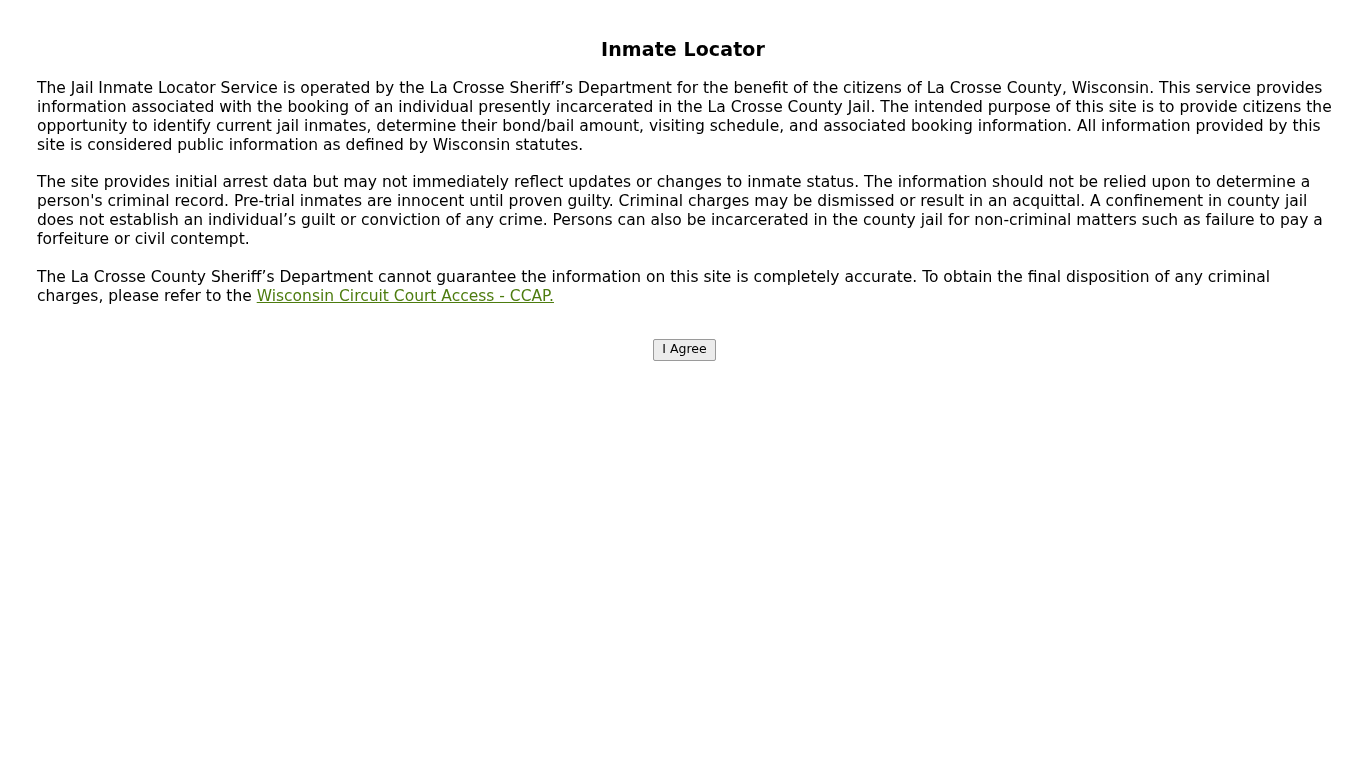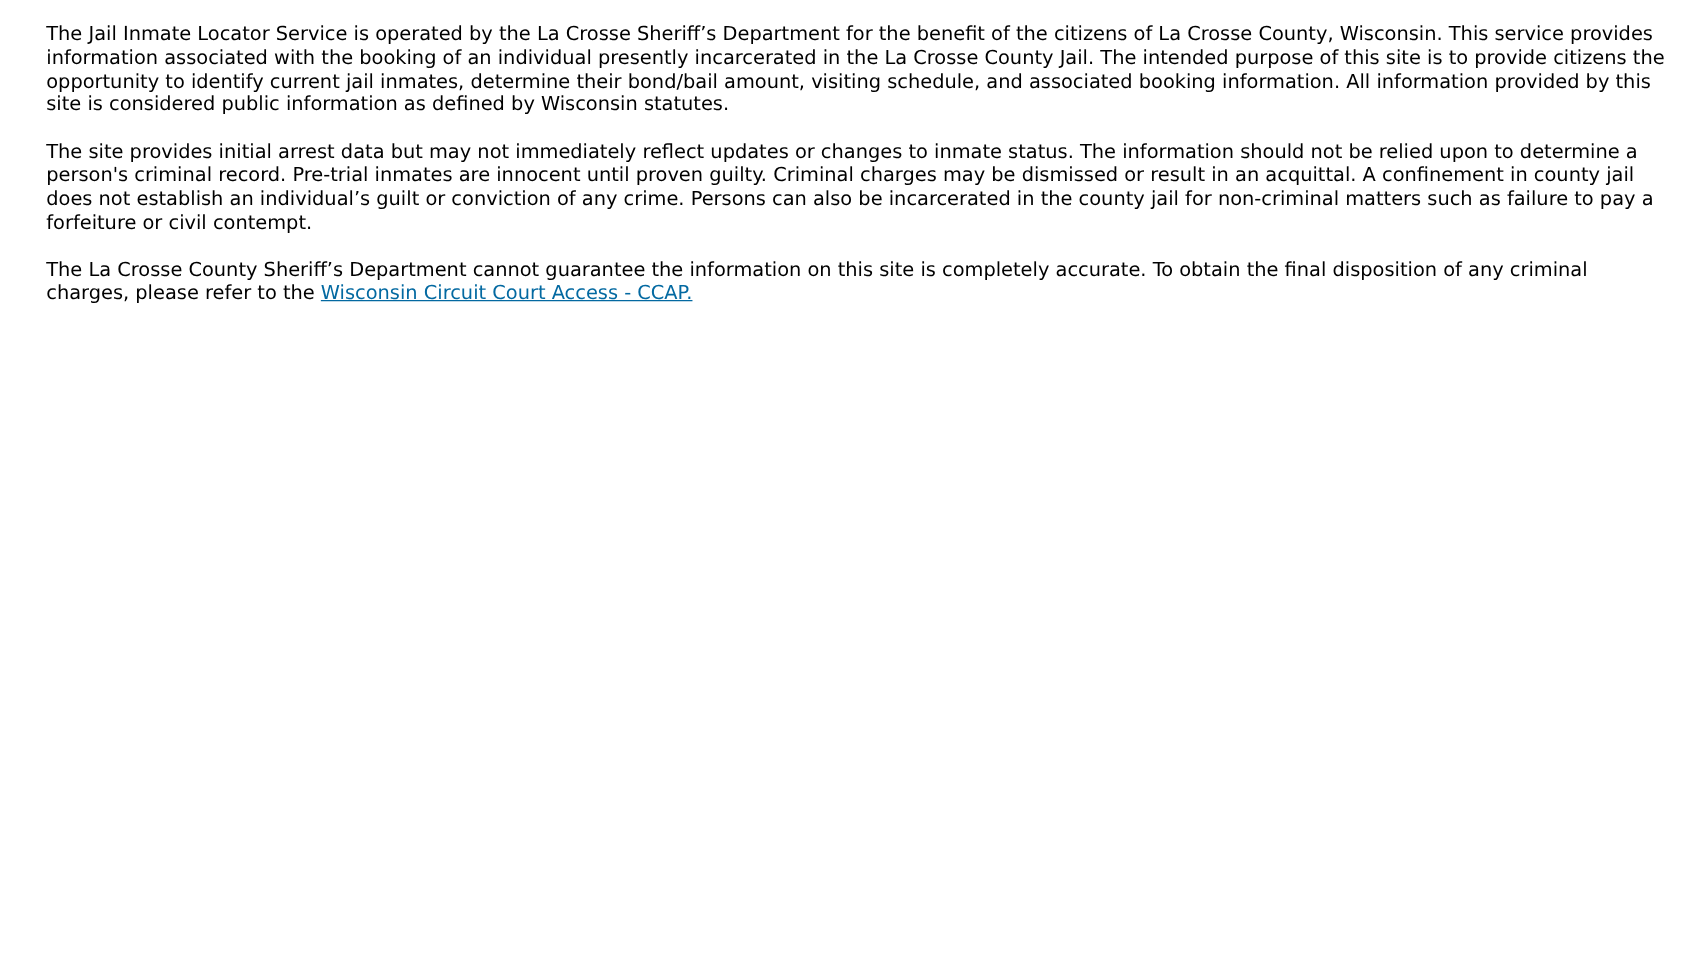--- a/index.html
+++ b/index.html
@@ -39,21 +39,21 @@
   .para {
     margin: 0 0 19px 0;
     text-align: left;
     font-size: 15.5px;
     line-height: 1.215;
   }
   .para:last-of-type {
     margin-bottom: 0;
   }
   a.ccap-link {
-    color: #0369a1;
+    color: #4d7c0f;
     text-decoration: underline;
   }
   .button-row {
     text-align: center;
     margin-top: 34px;
   }
   .agree-button {
     font-family: "DejaVu Sans", sans-serif;
     font-size: 12.5px;
     line-height: 1;
@@ -63,26 +63,30 @@
     border-radius: 2px;
     color: #000;
     cursor: pointer;
   }
 </style>
 </head>
 <body>
 
 <div class="page">
 
+  <h1 class="page-title">Inmate Locator</h1>
 
   <div class="content">
 
     <p class="para">The Jail Inmate Locator Service is operated by the La Crosse Sheriff’s Department for the benefit of the citizens of La Crosse County, Wisconsin. This service provides information associated with the booking of an individual presently incarcerated in the La Crosse County Jail. The intended purpose of this site is to provide citizens the opportunity to identify current jail inmates, determine their bond/bail amount, visiting schedule, and associated booking information. All information provided by this site is considered public information as defined by Wisconsin statutes.</p>
 
     <p class="para">The site provides initial arrest data but may not immediately reflect updates or changes to inmate status. The information should not be relied upon to determine a person's criminal record. Pre-trial inmates are innocent until proven guilty. Criminal charges may be dismissed or result in an acquittal. A confinement in county jail does not establish an individual’s guilt or conviction of any crime. Persons can also be incarcerated in the county jail for non-criminal matters such as failure to pay a forfeiture or civil contempt.</p>
 
 
     <p class="para"><span>The La Crosse County Sheriff’s Department cannot guarantee the information on this site is completely accurate. To obtain the final disposition of any criminal charges, please refer to the </span><a class="ccap-link" href="#">Wisconsin Circuit Court Access - CCAP.</a><span></span></p>
 
 
+    <div class="button-row">
+      <button class="agree-button" type="button">I Agree</button>
+    </div>
 
   </div>
 </div>
 
 </body></html>

